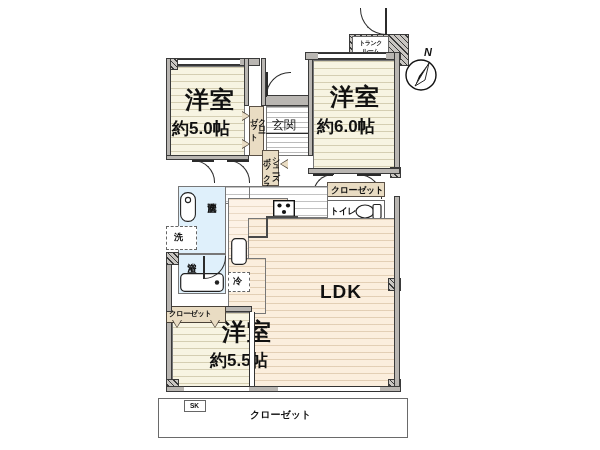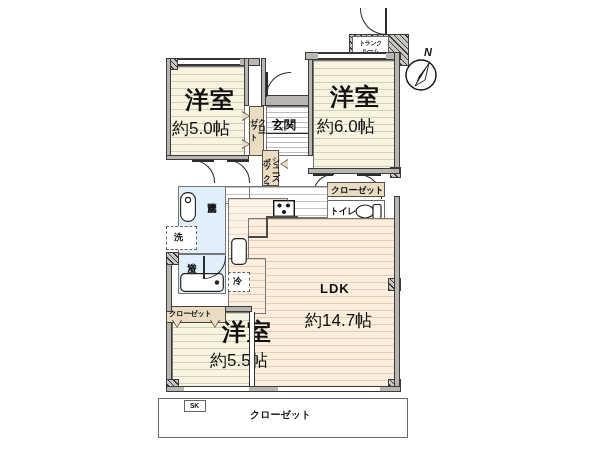--- a/index.html
+++ b/index.html
@@ -49,27 +49,27 @@
       rgba(0,0,0,0) 1px, rgba(0,0,0,0) 5px);
     border:1px solid #777;
   }
   .room-balcony{background:#ffffff;border:1px solid #6a6a6a;}
   .closet-fill{background:#e9dcc3;border:1px solid #5a5045;}
   .white-fill{background:#ffffff;border:1px solid #666;}
 
   
   .lbl{position:absolute;color:#111;line-height:1;white-space:nowrap;}
   .rm-name{font-size:24px;font-weight:700;letter-spacing:1px;}
-  .rm-size{font-size:17px;font-weight:400;}
-  .ldk-name{font-size:13px;font-weight:700;letter-spacing:1px;}
+  .rm-size{font-size:17px;font-weight:700;}
+  .ldk-name{font-size:19px;font-weight:700;letter-spacing:1px;}
   .tag{font-size:9px;font-weight:700;letter-spacing:-.4px;}
   .tag-sm{font-size:7.5px;font-weight:700;letter-spacing:-.6px;}
   .tag-v{font-size:8px;font-weight:700;writing-mode:vertical-rl;text-orientation:upright;letter-spacing:-1px;line-height:8px;}
   .tag-mini{font-size:6px;font-weight:700;letter-spacing:-.5px;line-height:6px;text-align:center;}
-  .genkan-lbl{font-size:12px;font-weight:700;}
+  .genkan-lbl{font-size:12px;font-weight:400;}
   .wet-lbl{font-size:9px;font-weight:700;writing-mode:vertical-rl;text-orientation:upright;line-height:11px;letter-spacing:0px;}
   .wet-lbl2{font-size:9px;font-weight:700;}
   .balcony-lbl{font-size:10px;font-weight:700;letter-spacing:0px;}
   .sk-lbl{font-size:6.5px;font-weight:700;}
 
   
   .arc{position:absolute;border:1.3px solid #2b2b2b;background:transparent;}
   .doorleaf{position:absolute;background:#2b2b2b;}
   .hatch-gray{
     background:#c9c6c2;
@@ -191,21 +191,20 @@
   <div class="doorleaf" style="left:203px;top:256px;width:1.6px;height:22px;"></div>
 
   <div class="arc" style="left:192px;top:160px;width:22px;height:22px;border-radius:0 22px 0 0;border-bottom:none;border-left:none;"></div>
   <div class="doorleaf" style="left:192px;top:160px;width:22px;height:1.6px;"></div>
 
   <div class="abs room-kitchen" style="left:228px;top:198px;width:60px;height:62px;"></div>
   <div class="abs room-ldk" style="left:248px;top:218px;width:148px;height:172px;"></div>
   <div class="abs room-ldk" style="left:228px;top:258px;width:38px;height:56px;"></div>
 
   <div class="lbl ldk-name" style="left:320px;top:282px;">LDK</div>
-  <div class="lbl rm-size" style="left:305px;top:312px;">約14.7帖</div>
 
   <svg class="abs" style="left:273px;top:200px;width:22px;height:17px;" viewBox="0 0 22 17">
     <rect x="0.7" y="0.7" width="20.6" height="15.6" fill="#fff" stroke="#111" stroke-width="1.4"></rect>
     <circle cx="6.5" cy="5.5" r="2.1" fill="#111"></circle>
     <circle cx="15" cy="5.5" r="2.1" fill="#111"></circle>
     <circle cx="11" cy="12" r="2.1" fill="#111"></circle>
   </svg>
 
   <svg class="abs" style="left:231px;top:238px;width:16px;height:27px;" viewBox="0 0 16 27">
     <rect x="0.7" y="0.7" width="14.6" height="25.6" rx="4" fill="#fff" stroke="#222" stroke-width="1.2"></rect>

